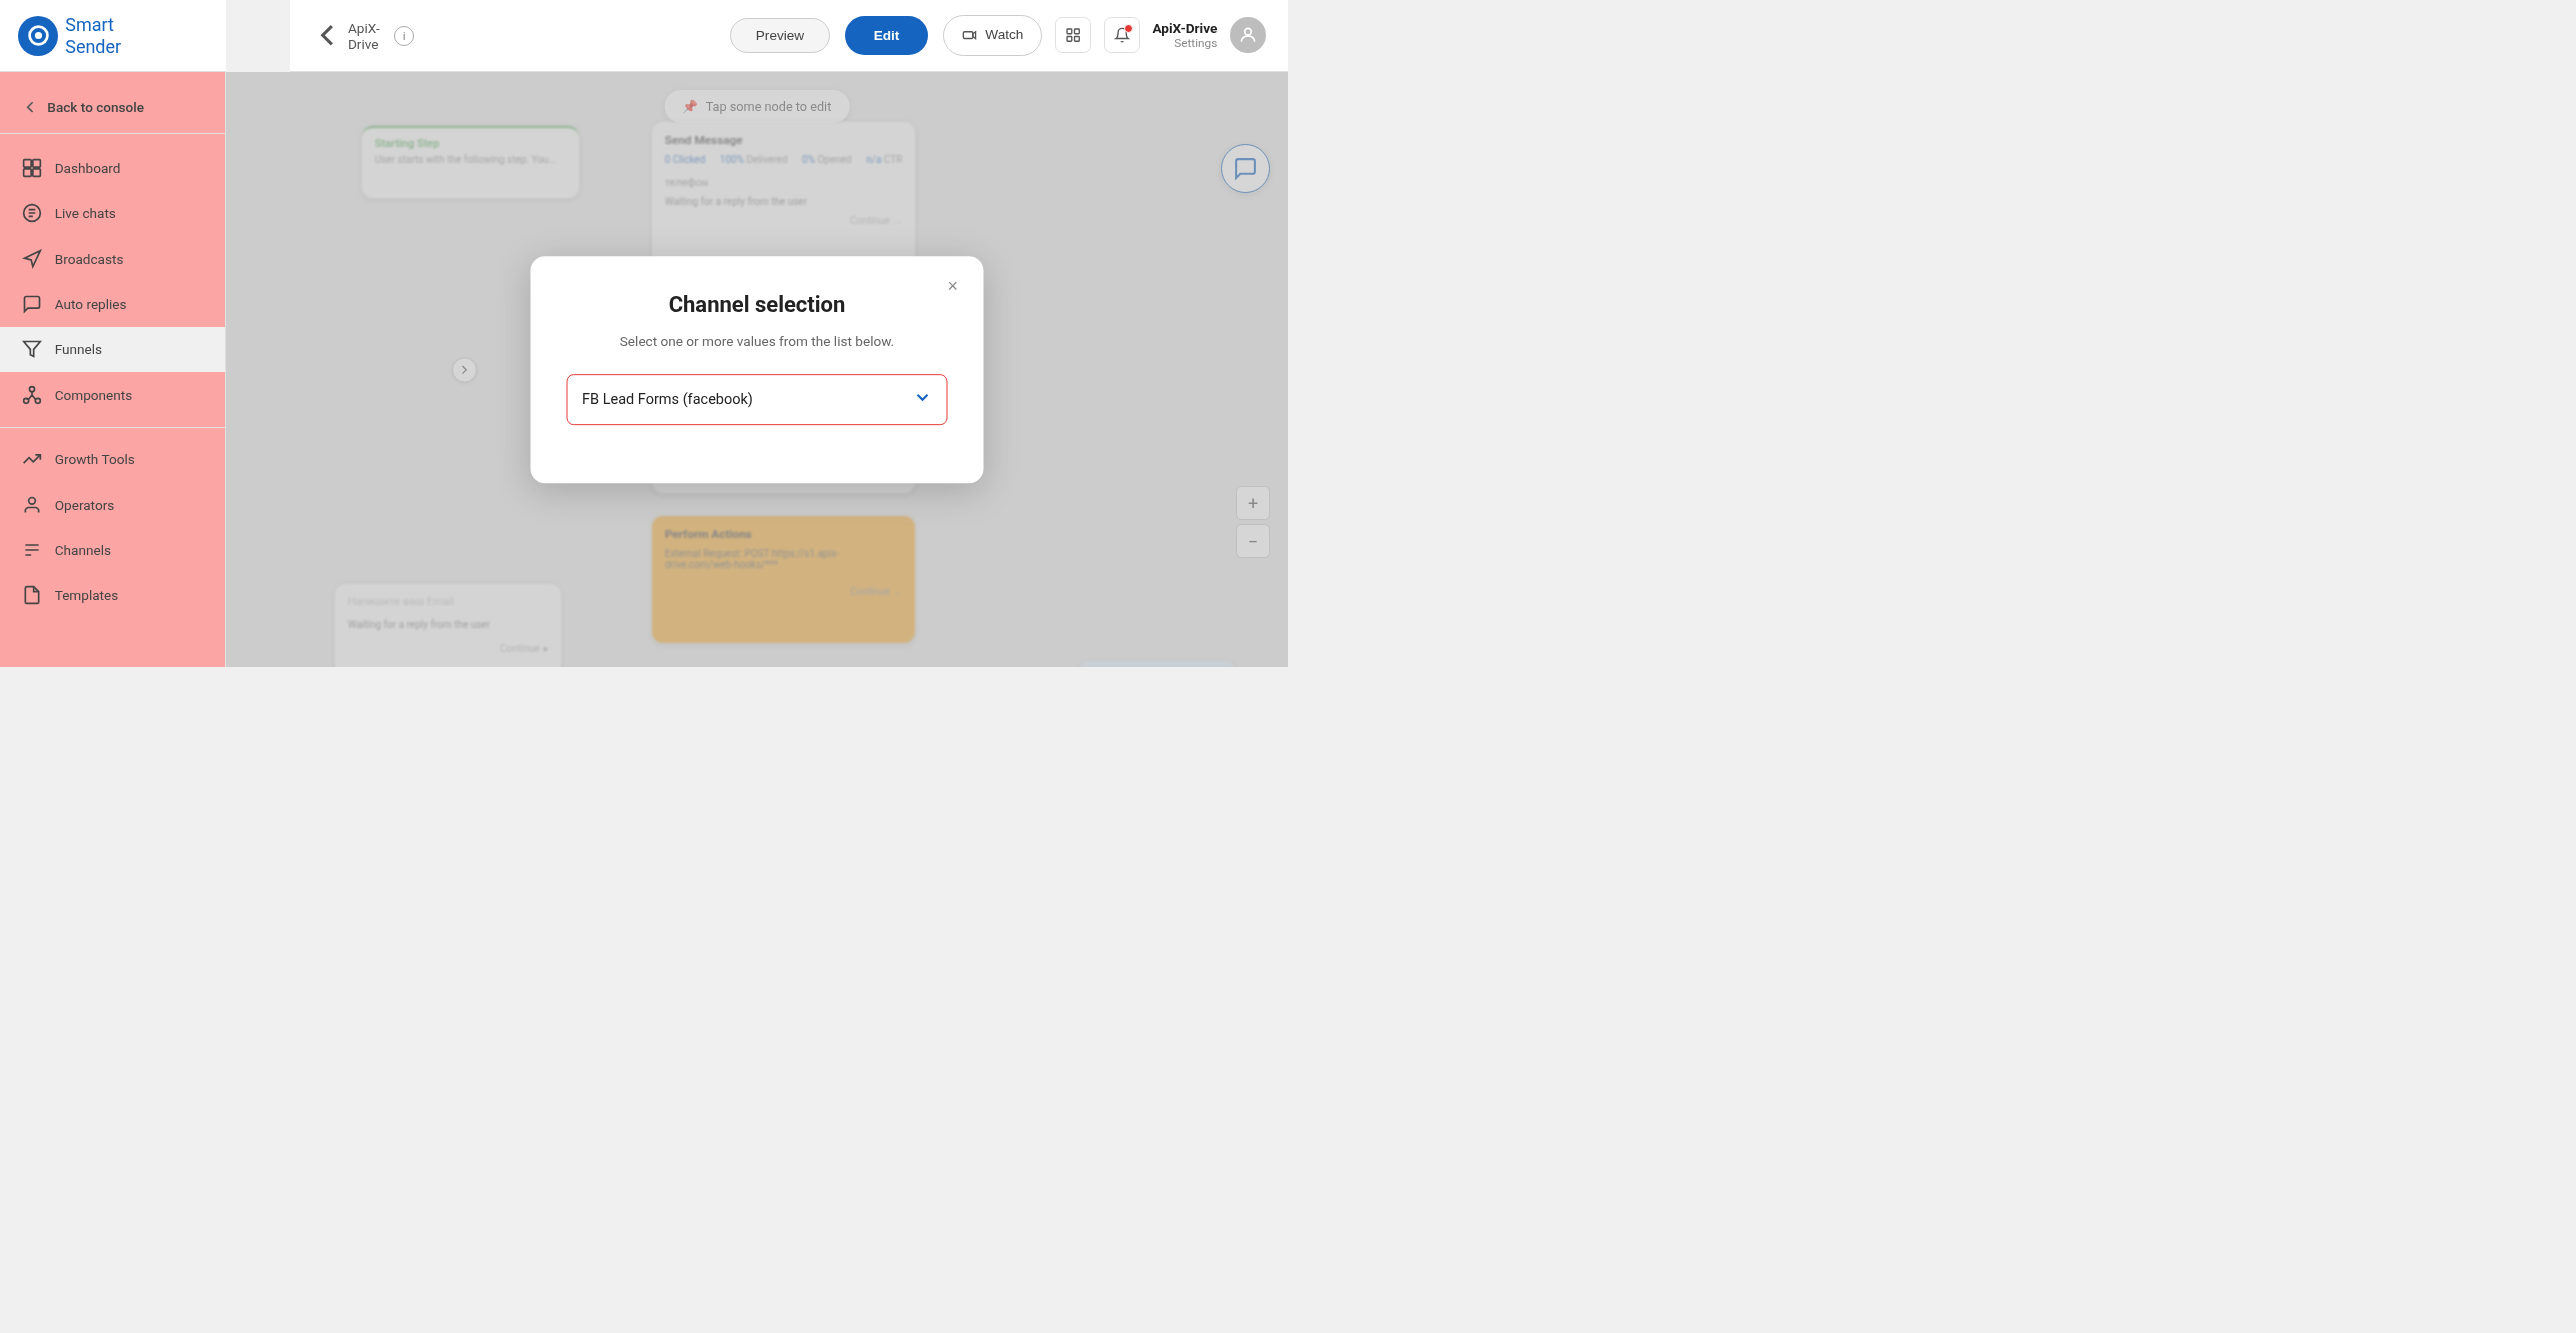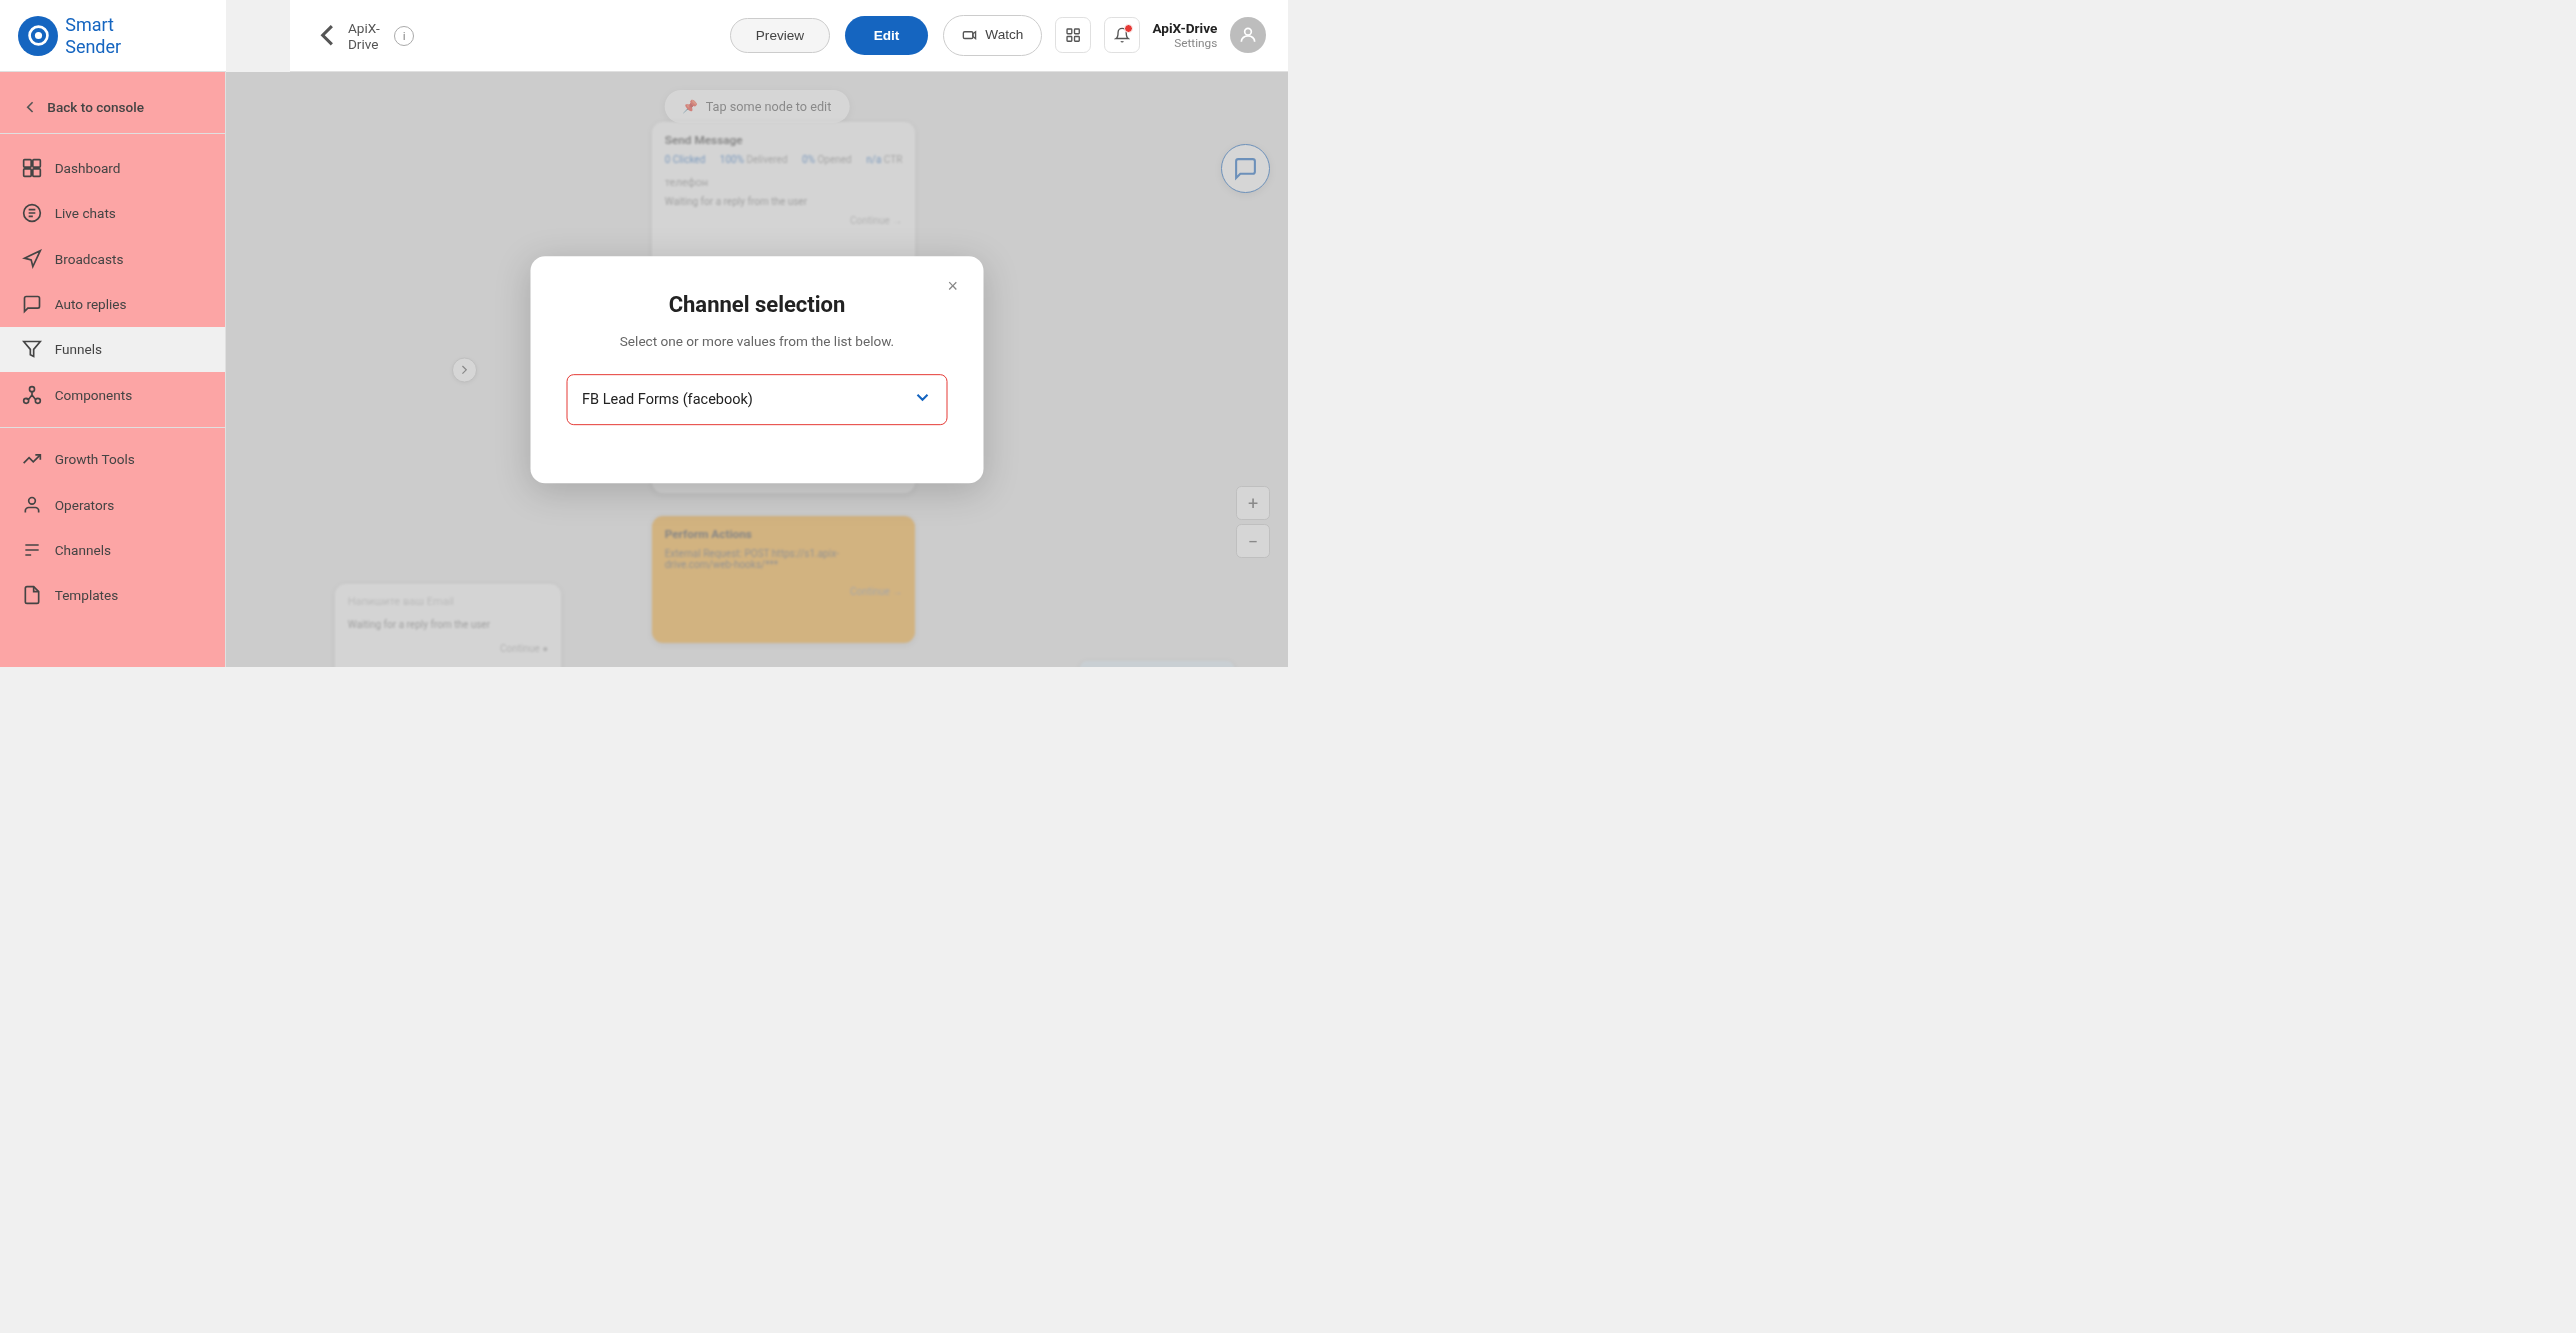--- a/index.html
+++ b/index.html
@@ -313,20 +313,26 @@
   </div>
 </div>
 
 <div class="canvas-area">
 
   <div class="canvas-hint">
     <span>📌</span>
     <span>Tap some node to edit</span>
   </div>
 
+  <div class="flow-node node-starting">
+    <div style="padding:9px 12.7px;">
+      <div style="color:#4caf50;font-size:11px;font-weight:600;">Starting Step</div>
+      <div style="color:#888;font-size:10px;margin-top:3.6px;">User starts with the following step. You...</div>
+    </div>
+  </div>
 
   <div class="flow-node node-send1" style="top:50px;left:426px;width:263px;height:163px;">
     <div style="padding:11px 12.7px;">
       <div style="font-size:11.8px;font-weight:600;color:#333;margin-bottom:7.2px;">Send Message</div>
       <div style="display:flex;gap:14.5px;font-size:10px;color:#1565c0;">
         <span>0 Clicked</span>
         <span>100% <span style="color:#888">Delivered</span></span>
         <span>0% <span style="color:#888">Opened</span></span>
         <span>n/a <span style="color:#888">CTR</span></span>
       </div>

